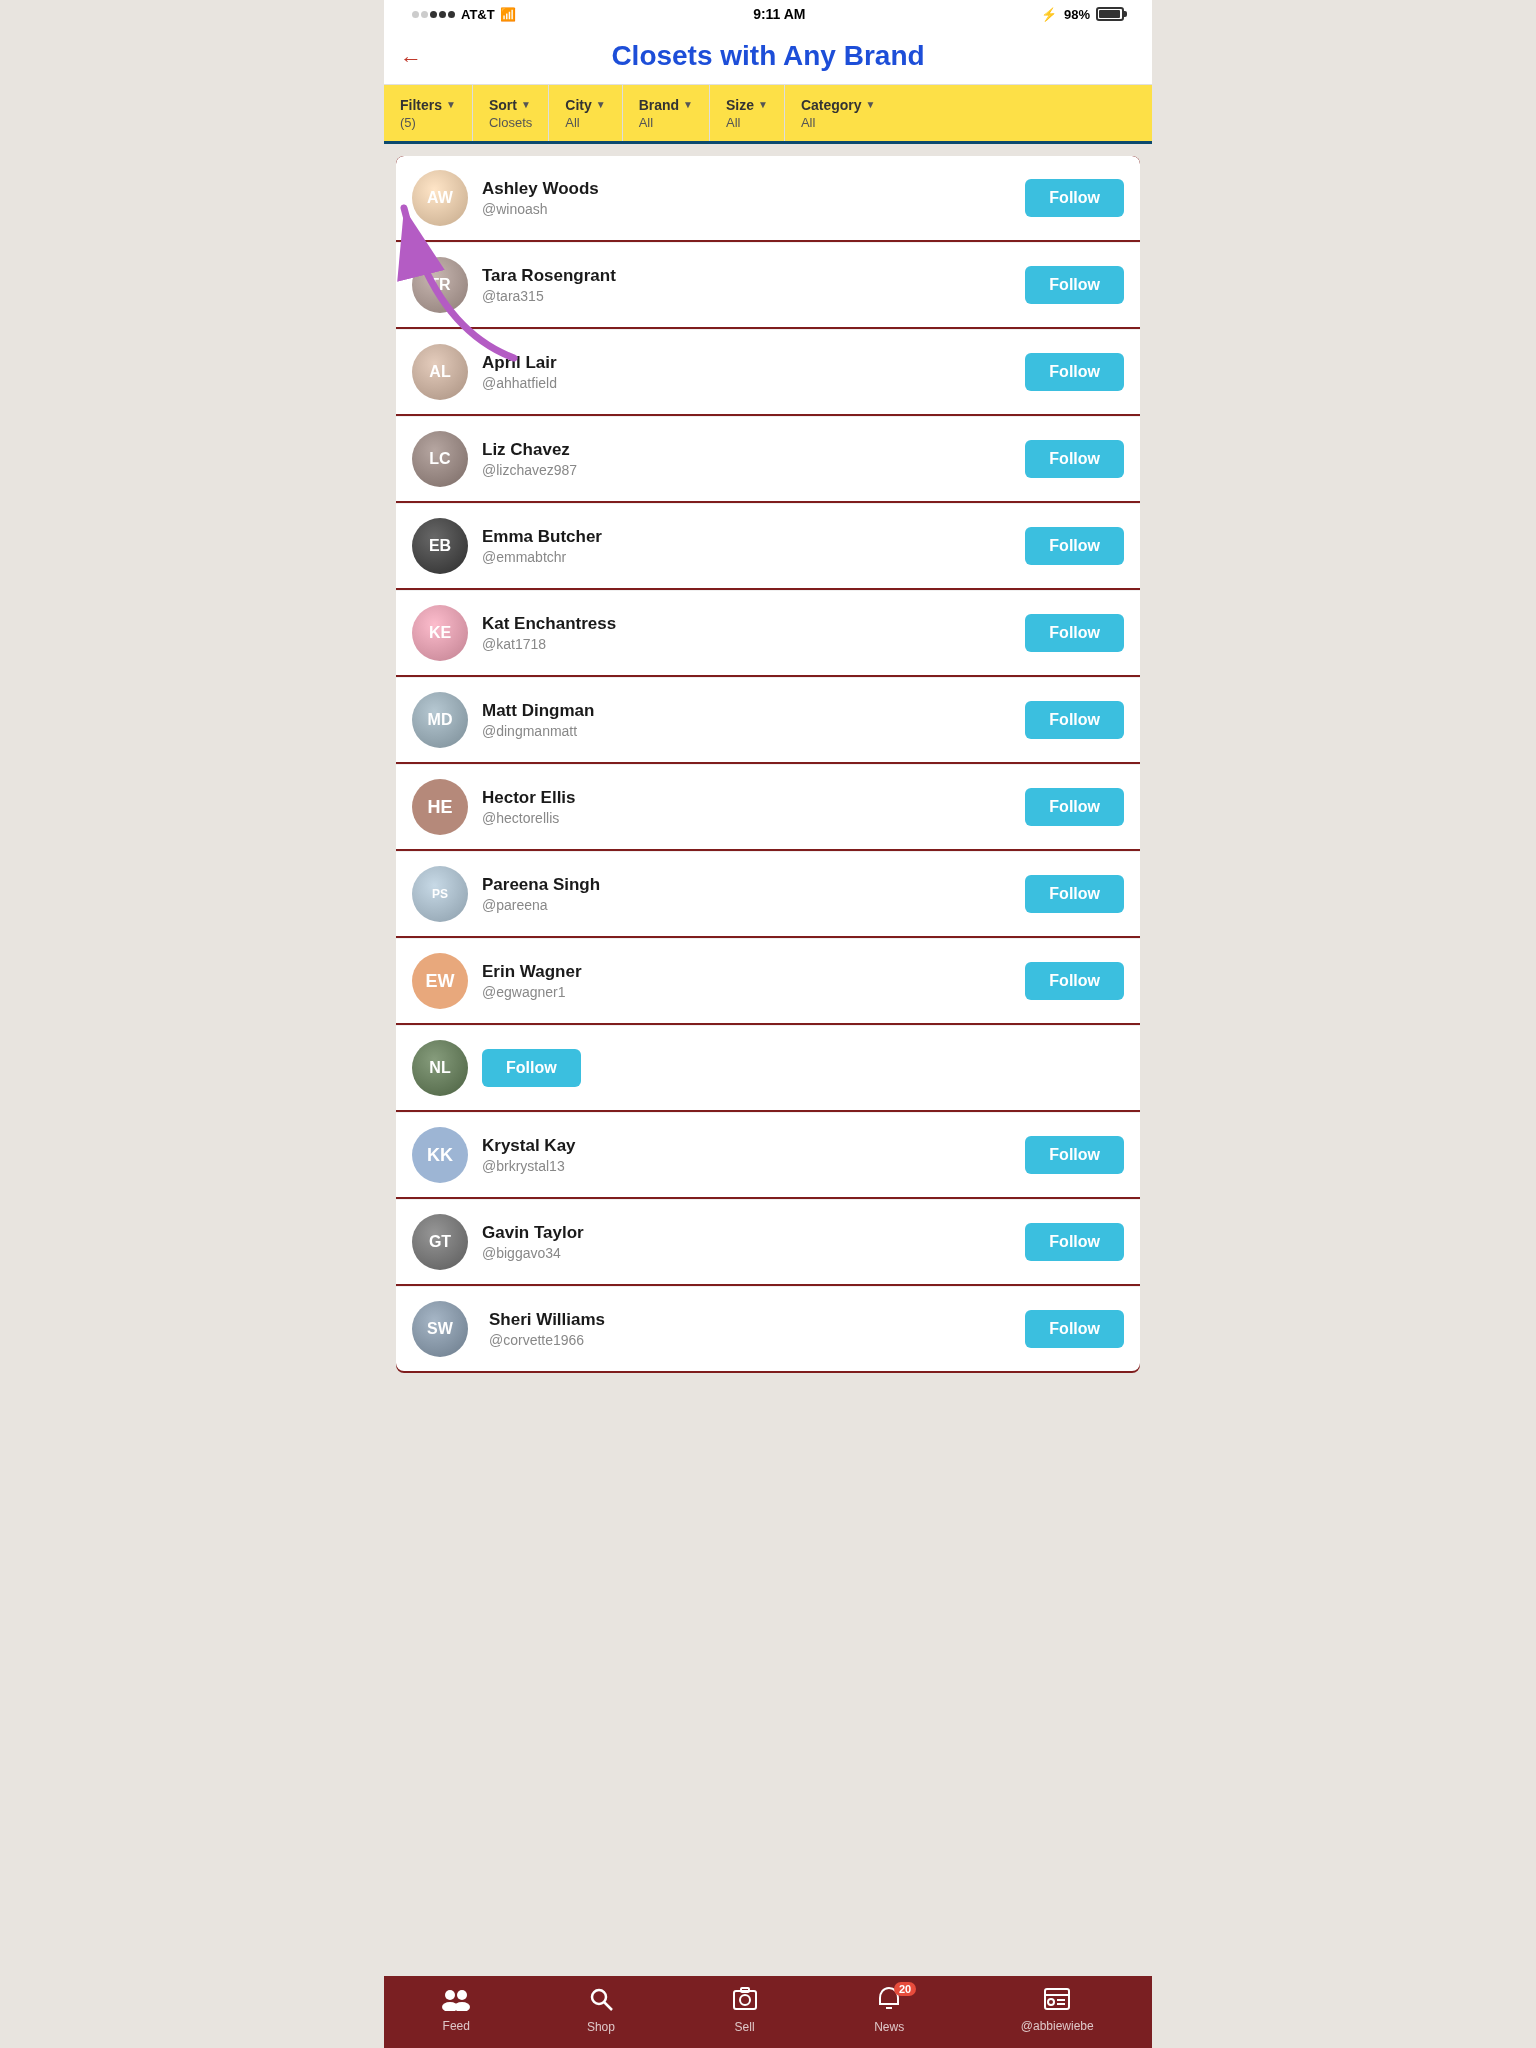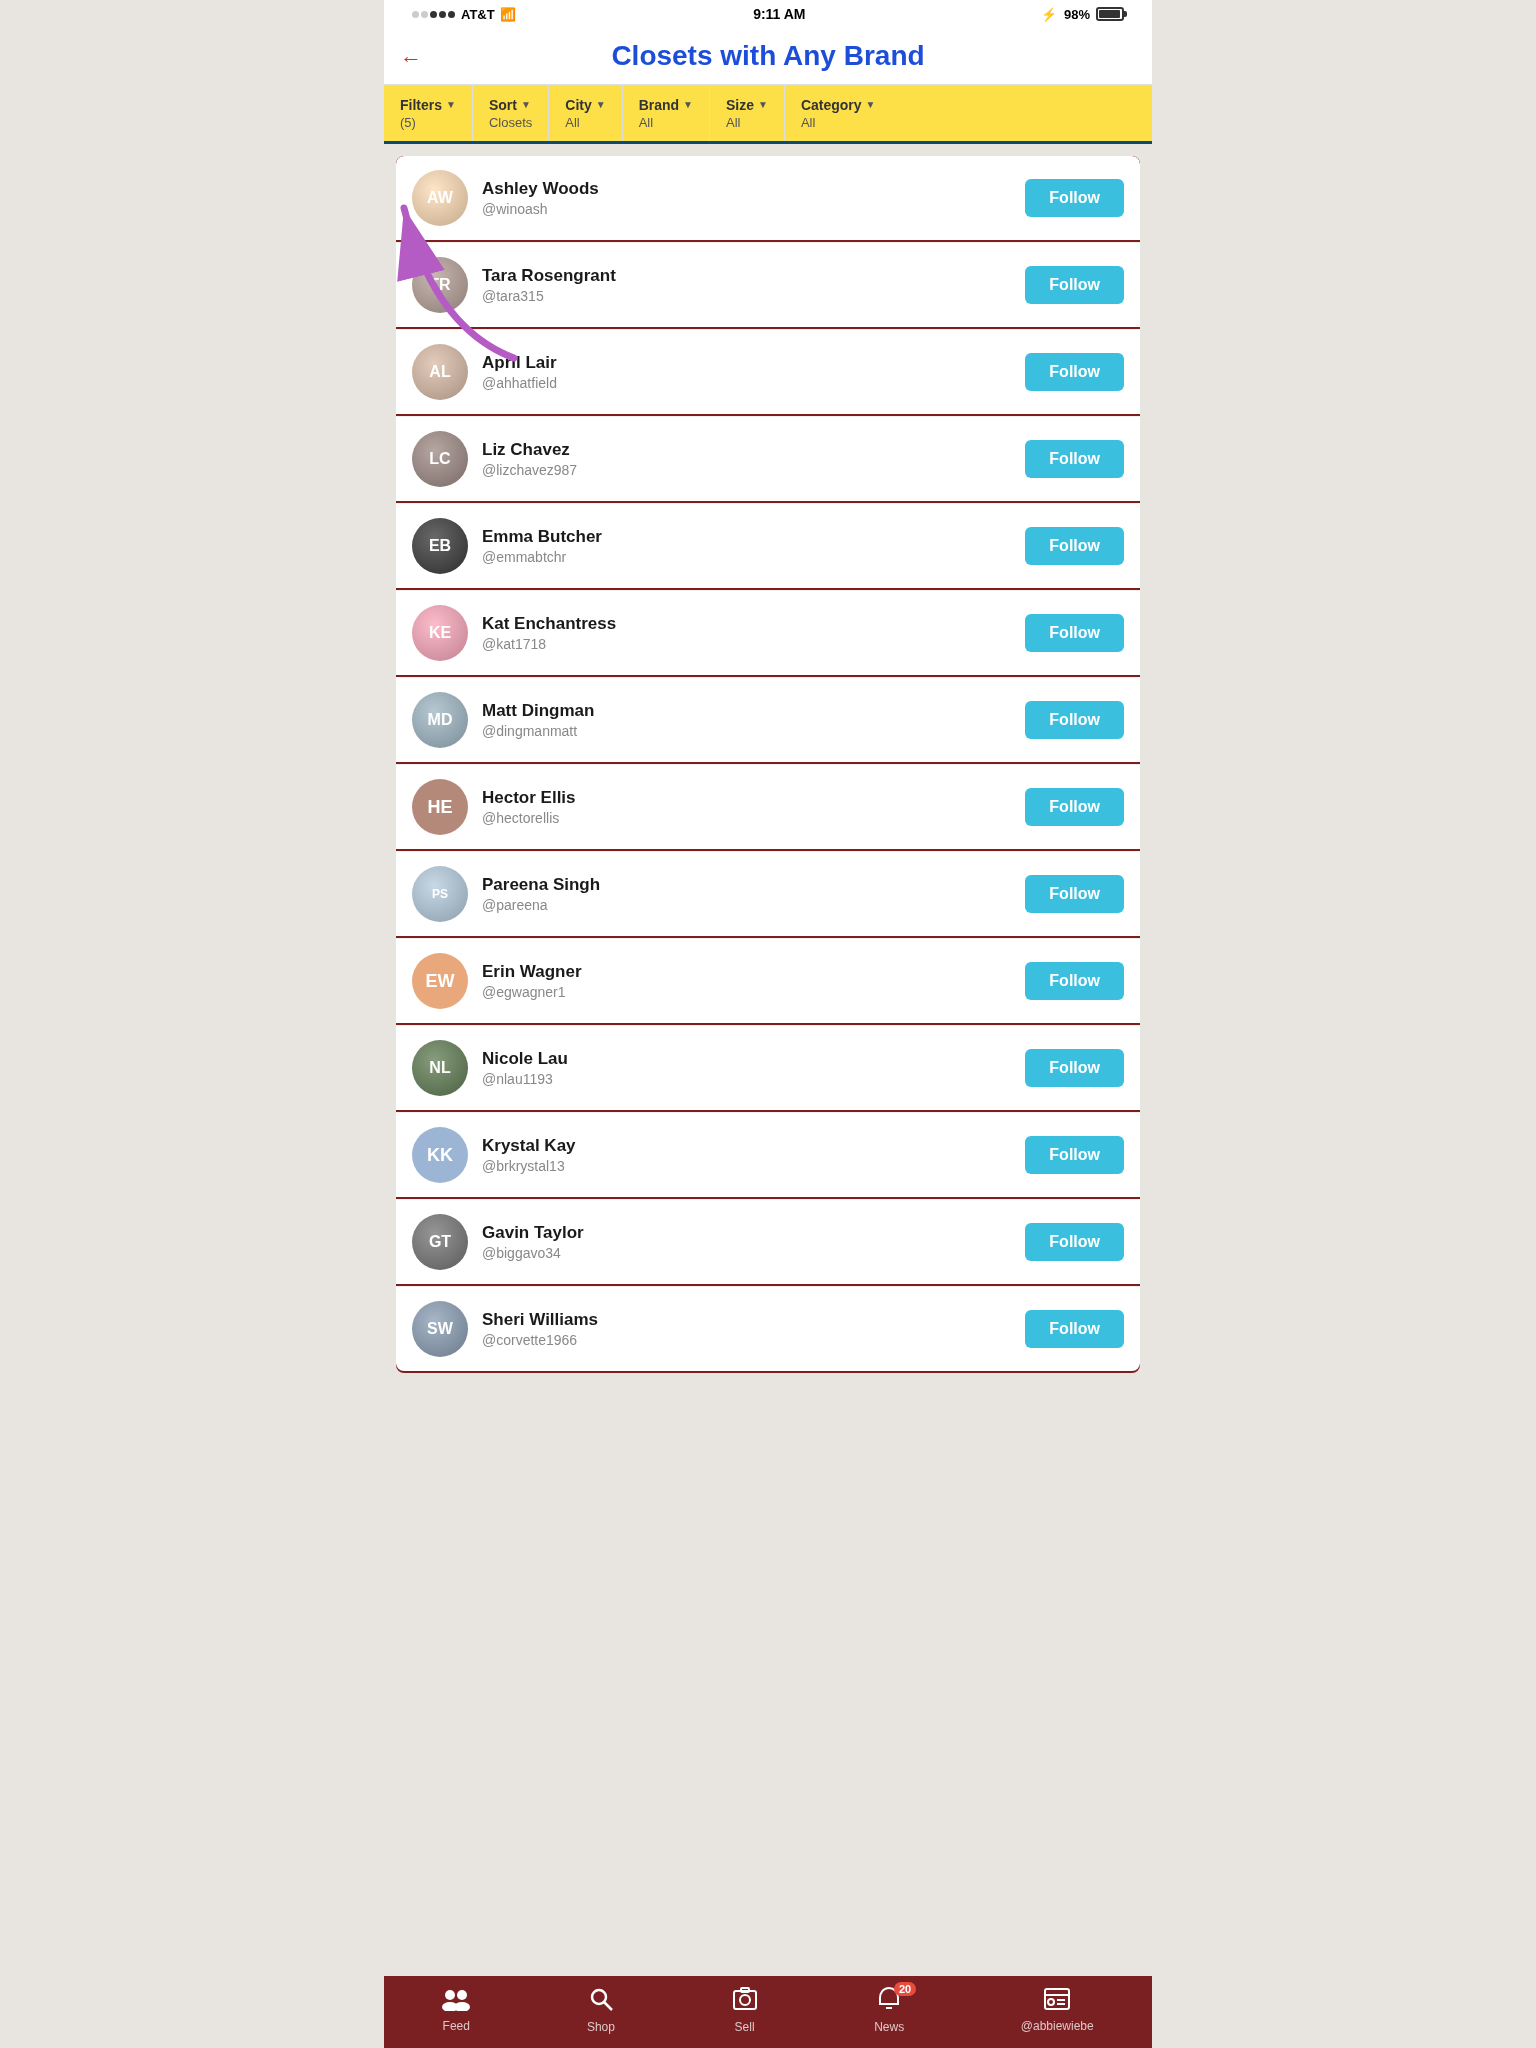--- a/index.html
+++ b/index.html
@@ -114,21 +114,21 @@
     .user-card {
       background: white;
       display: flex;
       align-items: center;
       padding: 14px 16px;
       margin-bottom: 2px;
       border-radius: 0;
     }
     .user-card:first-child { border-radius: 8px 8px 0 0; }
     .user-card + .user-card { border-top: 1px solid #f0f0f0; }
-    .user-card:last-child { border-radius: 0 0 8px 8px; }
+    .user-card:last-child { border-radius: 0 0 8px 8px; gap: 7px; }
 
     .avatar {
       width: 56px;
       height: 56px;
       border-radius: 50%;
       margin-right: 14px;
       flex-shrink: 0;
       object-fit: cover;
       display: flex;
       align-items: center;
@@ -379,24 +379,20 @@
         <div class="user-card">
           <div class="avatar" style="background-color: rgb(232, 168, 124);">EW</div>
           <div class="user-info">
             <div class="user-name">Erin Wagner</div>
             <div class="user-handle">@egwagner1</div>
           </div>
           <button class="follow-btn">Follow</button>
         </div>
         <div class="user-card">
           <div class="avatar" style="background: radial-gradient(circle at 40% 35%, rgb(134, 156, 124), rgb(74, 96, 64)); font-size: 16px;">NL</div>
-          <div class="user-info">
-            <div class="user-name">Nicole Lau</div>
-            <div class="user-handle">@nlau1193</div>
-          </div>
           <button class="follow-btn">Follow</button>
         </div>
         <div class="user-card">
           <div class="avatar" style="background-color: rgb(157, 181, 212);">KK</div>
           <div class="user-info">
             <div class="user-name">Krystal Kay</div>
             <div class="user-handle">@brkrystal13</div>
           </div>
           <button class="follow-btn">Follow</button>
         </div>

